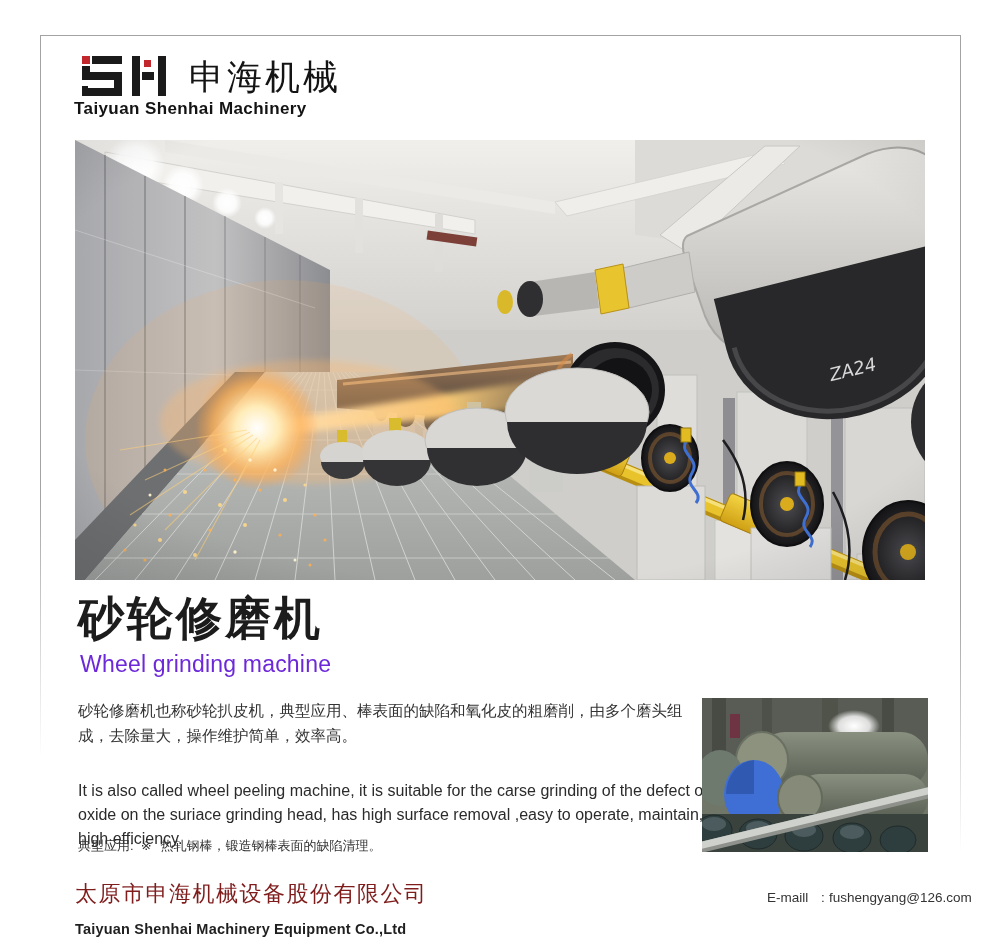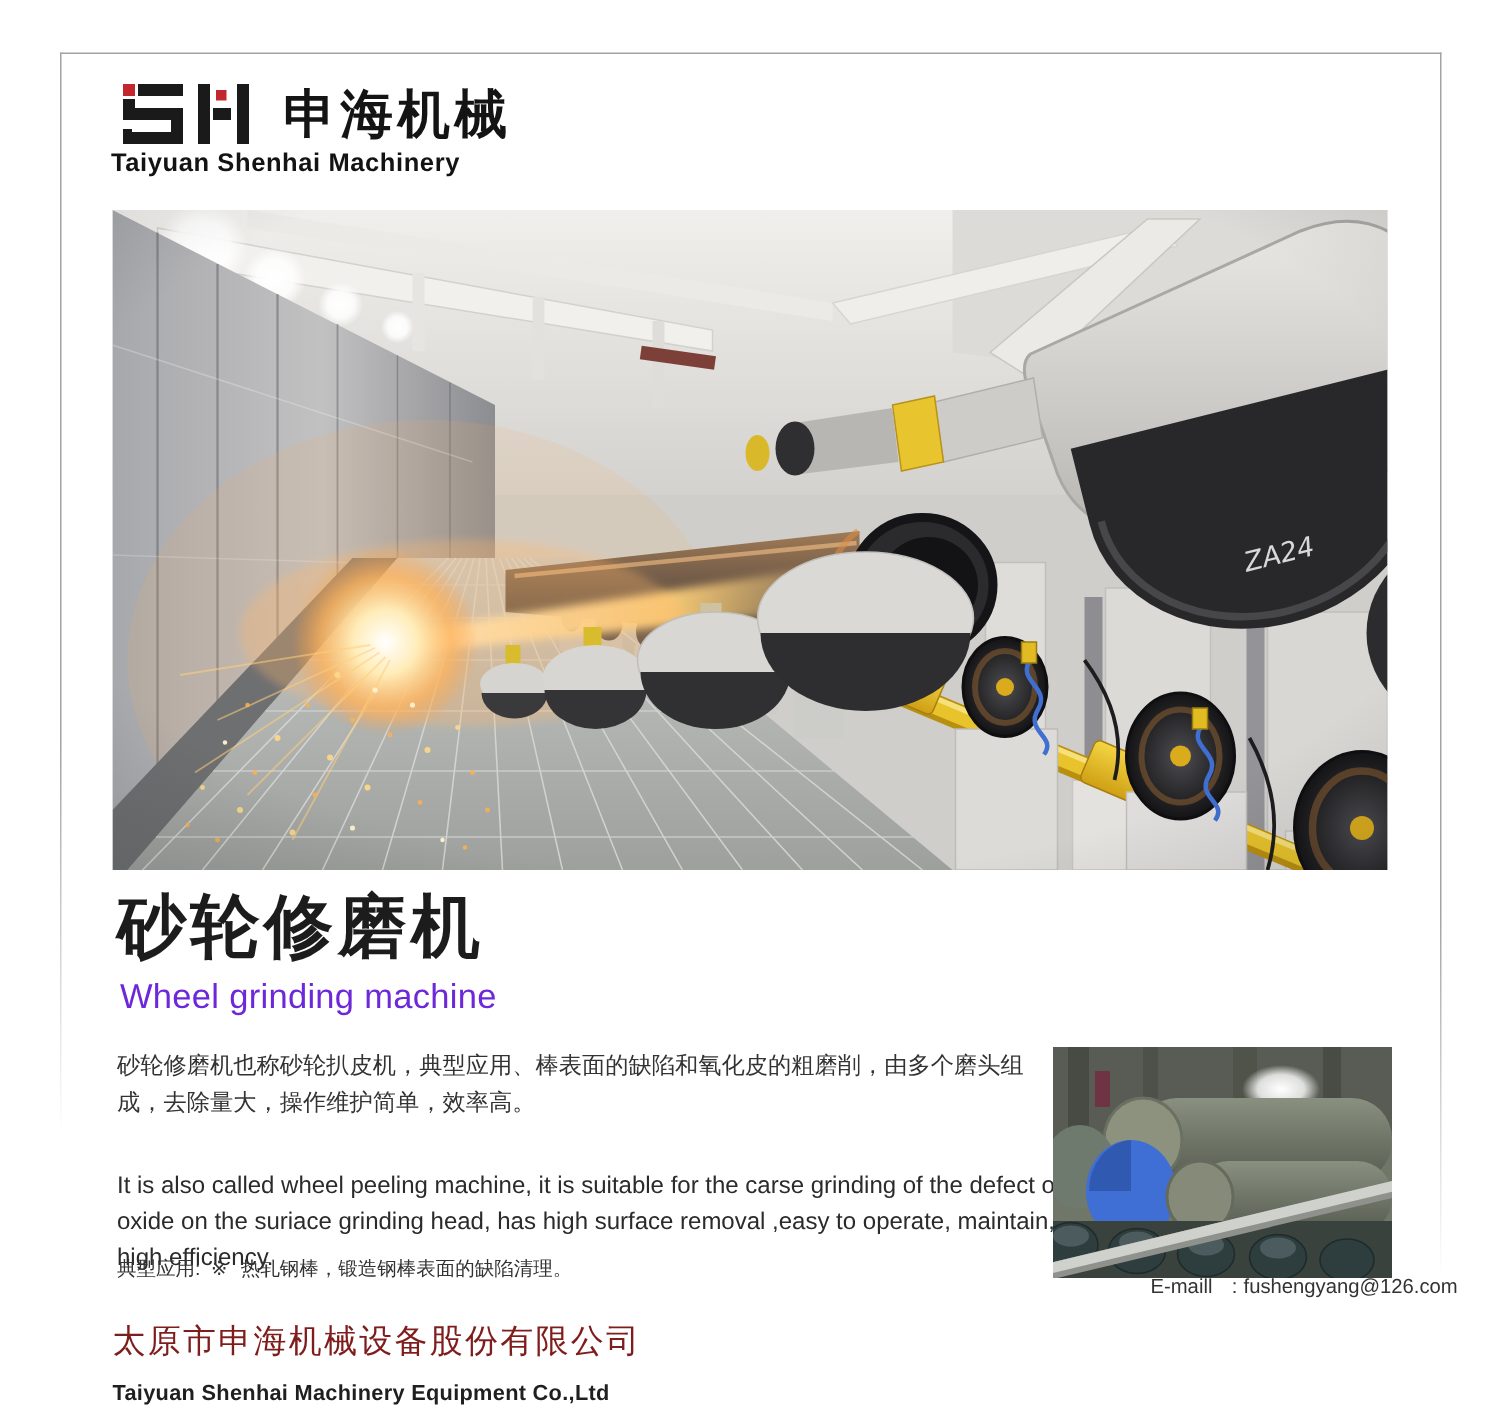--- a/index.html
+++ b/index.html
@@ -5,35 +5,35 @@
   html,body{margin:0;padding:0;background:#ffffff;}
   body{width:1000px;height:948px;position:relative;overflow:hidden;
        font-family:"Liberation Sans","DejaVu Sans",sans-serif;color:#222;}
   .frame{position:absolute;left:40px;top:35px;width:921px;height:908px;pointer-events:none;
      background:
        linear-gradient(#a3a3a3,#a3a3a3) 0 0/100% 1px no-repeat,
        linear-gradient(to bottom,#a3a3a3 62%,rgba(163,163,163,0) 97%) 0 0/1px 82% no-repeat,
        linear-gradient(to bottom,#a3a3a3 70%,rgba(163,163,163,0)) 100% 0/1px 90% no-repeat;}
   .logo{position:absolute;left:74px;top:56px;}
   .logo-row{display:flex;align-items:center;gap:11px;}
-  .logo-cn{font-size:35px;font-weight:bold;color:#141414;letter-spacing:3px;line-height:1;}
+  .logo-cn{font-size:35px;font-weight:normal;color:#141414;letter-spacing:3px;line-height:1;}
   .logo-en{font-size:17px;font-weight:bold;color:#131313;letter-spacing:.4px;margin-top:3px;}
   .main-photo{position:absolute;left:75px;top:140px;width:850px;height:440px;overflow:hidden;background:#c9c9c7;}
   .thumb-photo{position:absolute;left:702px;top:698px;width:226px;height:154px;overflow:hidden;background:#7d837a;}
-  .title-cn{position:absolute;left:78px;top:593px;font-size:46px;font-weight:600;color:#1c1c1c;letter-spacing:3px;line-height:1.1;font-family:Liberation Serif, serif;}
+  .title-cn{position:absolute;left:78px;top:593px;font-size:46px;font-weight:600;color:#1c1c1c;letter-spacing:3px;line-height:1.1;}
   .title-en{position:absolute;left:80px;top:651px;font-size:23px;color:#6d28d9;letter-spacing:.2px;}
   .overview{position:absolute;left:78px;top:699px;width:622px;font-size:15.5px;line-height:1.6;color:#333;}
   .overview .hd{margin-bottom:1px;}
   .para-en{position:absolute;left:78px;top:779px;width:634px;font-size:16px;line-height:1.5;color:#2b2b2b;}
   .typical{position:absolute;left:78px;top:837px;font-size:13px;color:#333;}
   .typical .mk{margin:0 9px 0 7px;}
   .company{position:absolute;left:75px;top:879px;}
   .company-cn{font-size:22px;color:#7f1d1d;letter-spacing:1.5px;font-weight:500;font-family:Liberation Serif, serif;}
   .company-en{font-size:14.5px;font-weight:bold;color:#1f1f1f;margin-top:12px;letter-spacing:.2px;}
-  .contact{position:absolute;left:767px;top:847px;font-size:13.5px;color:#333;line-height:1.6;}
+  .contact{position:absolute;left:767px;top:887px;font-size:13.5px;color:#333;line-height:1.6;}
   .contact .lb{display:inline-block;width:50px;}
   .contact .sp{display:inline-block;width:12px;text-align:center;}
 </style>
 </head>
 <body>
 
 <div class="frame"></div>
 
 <div class="logo">
   <div class="logo-row">

